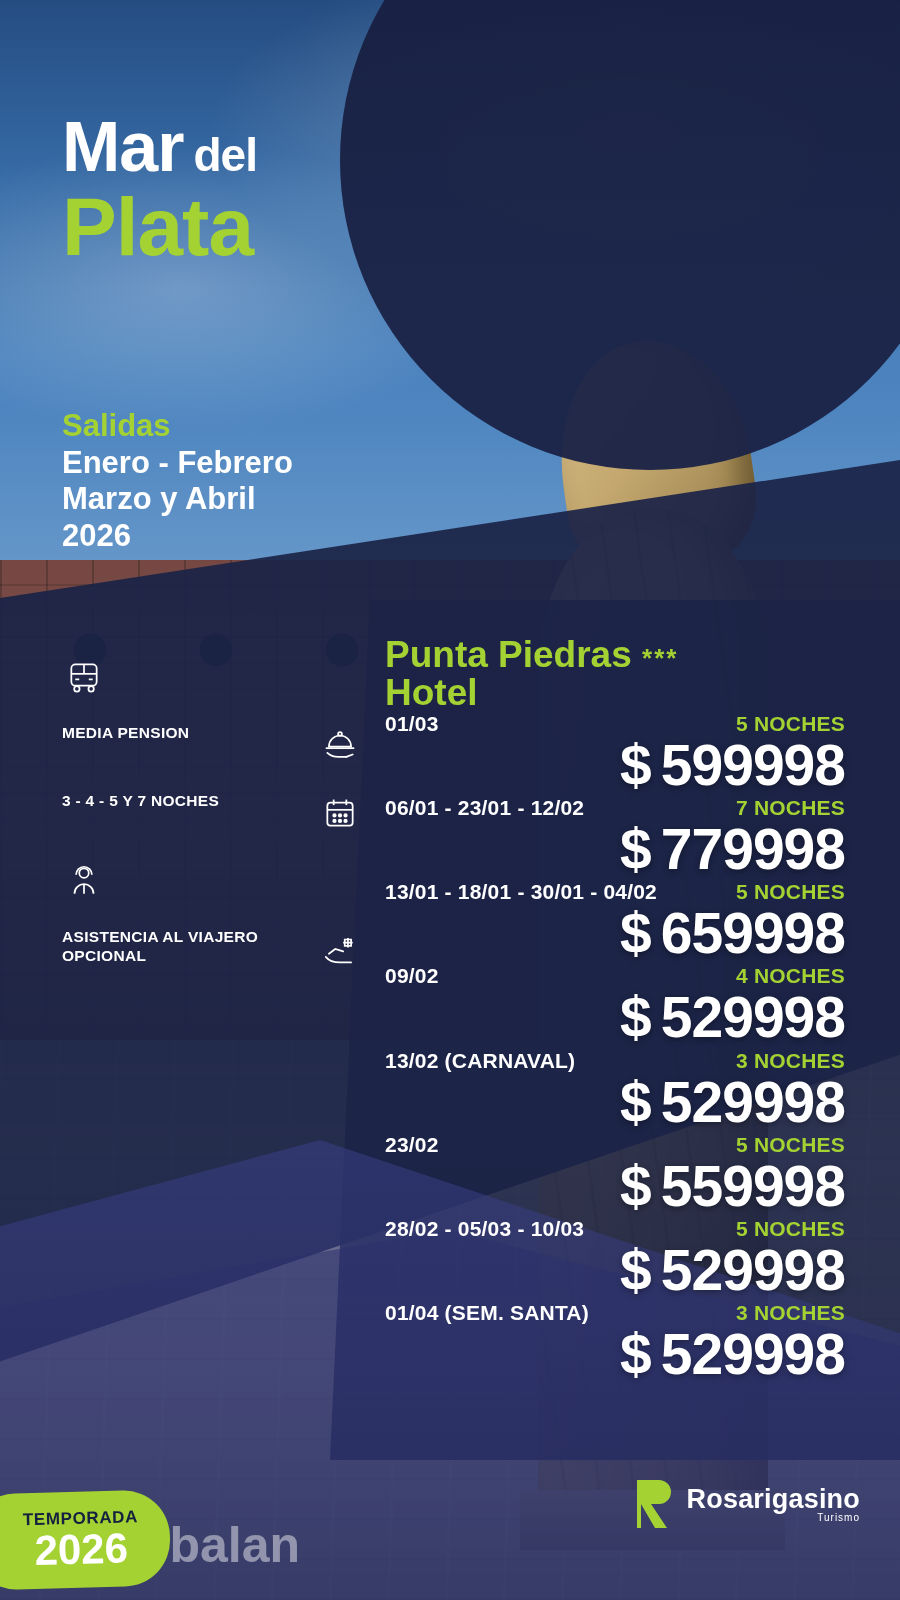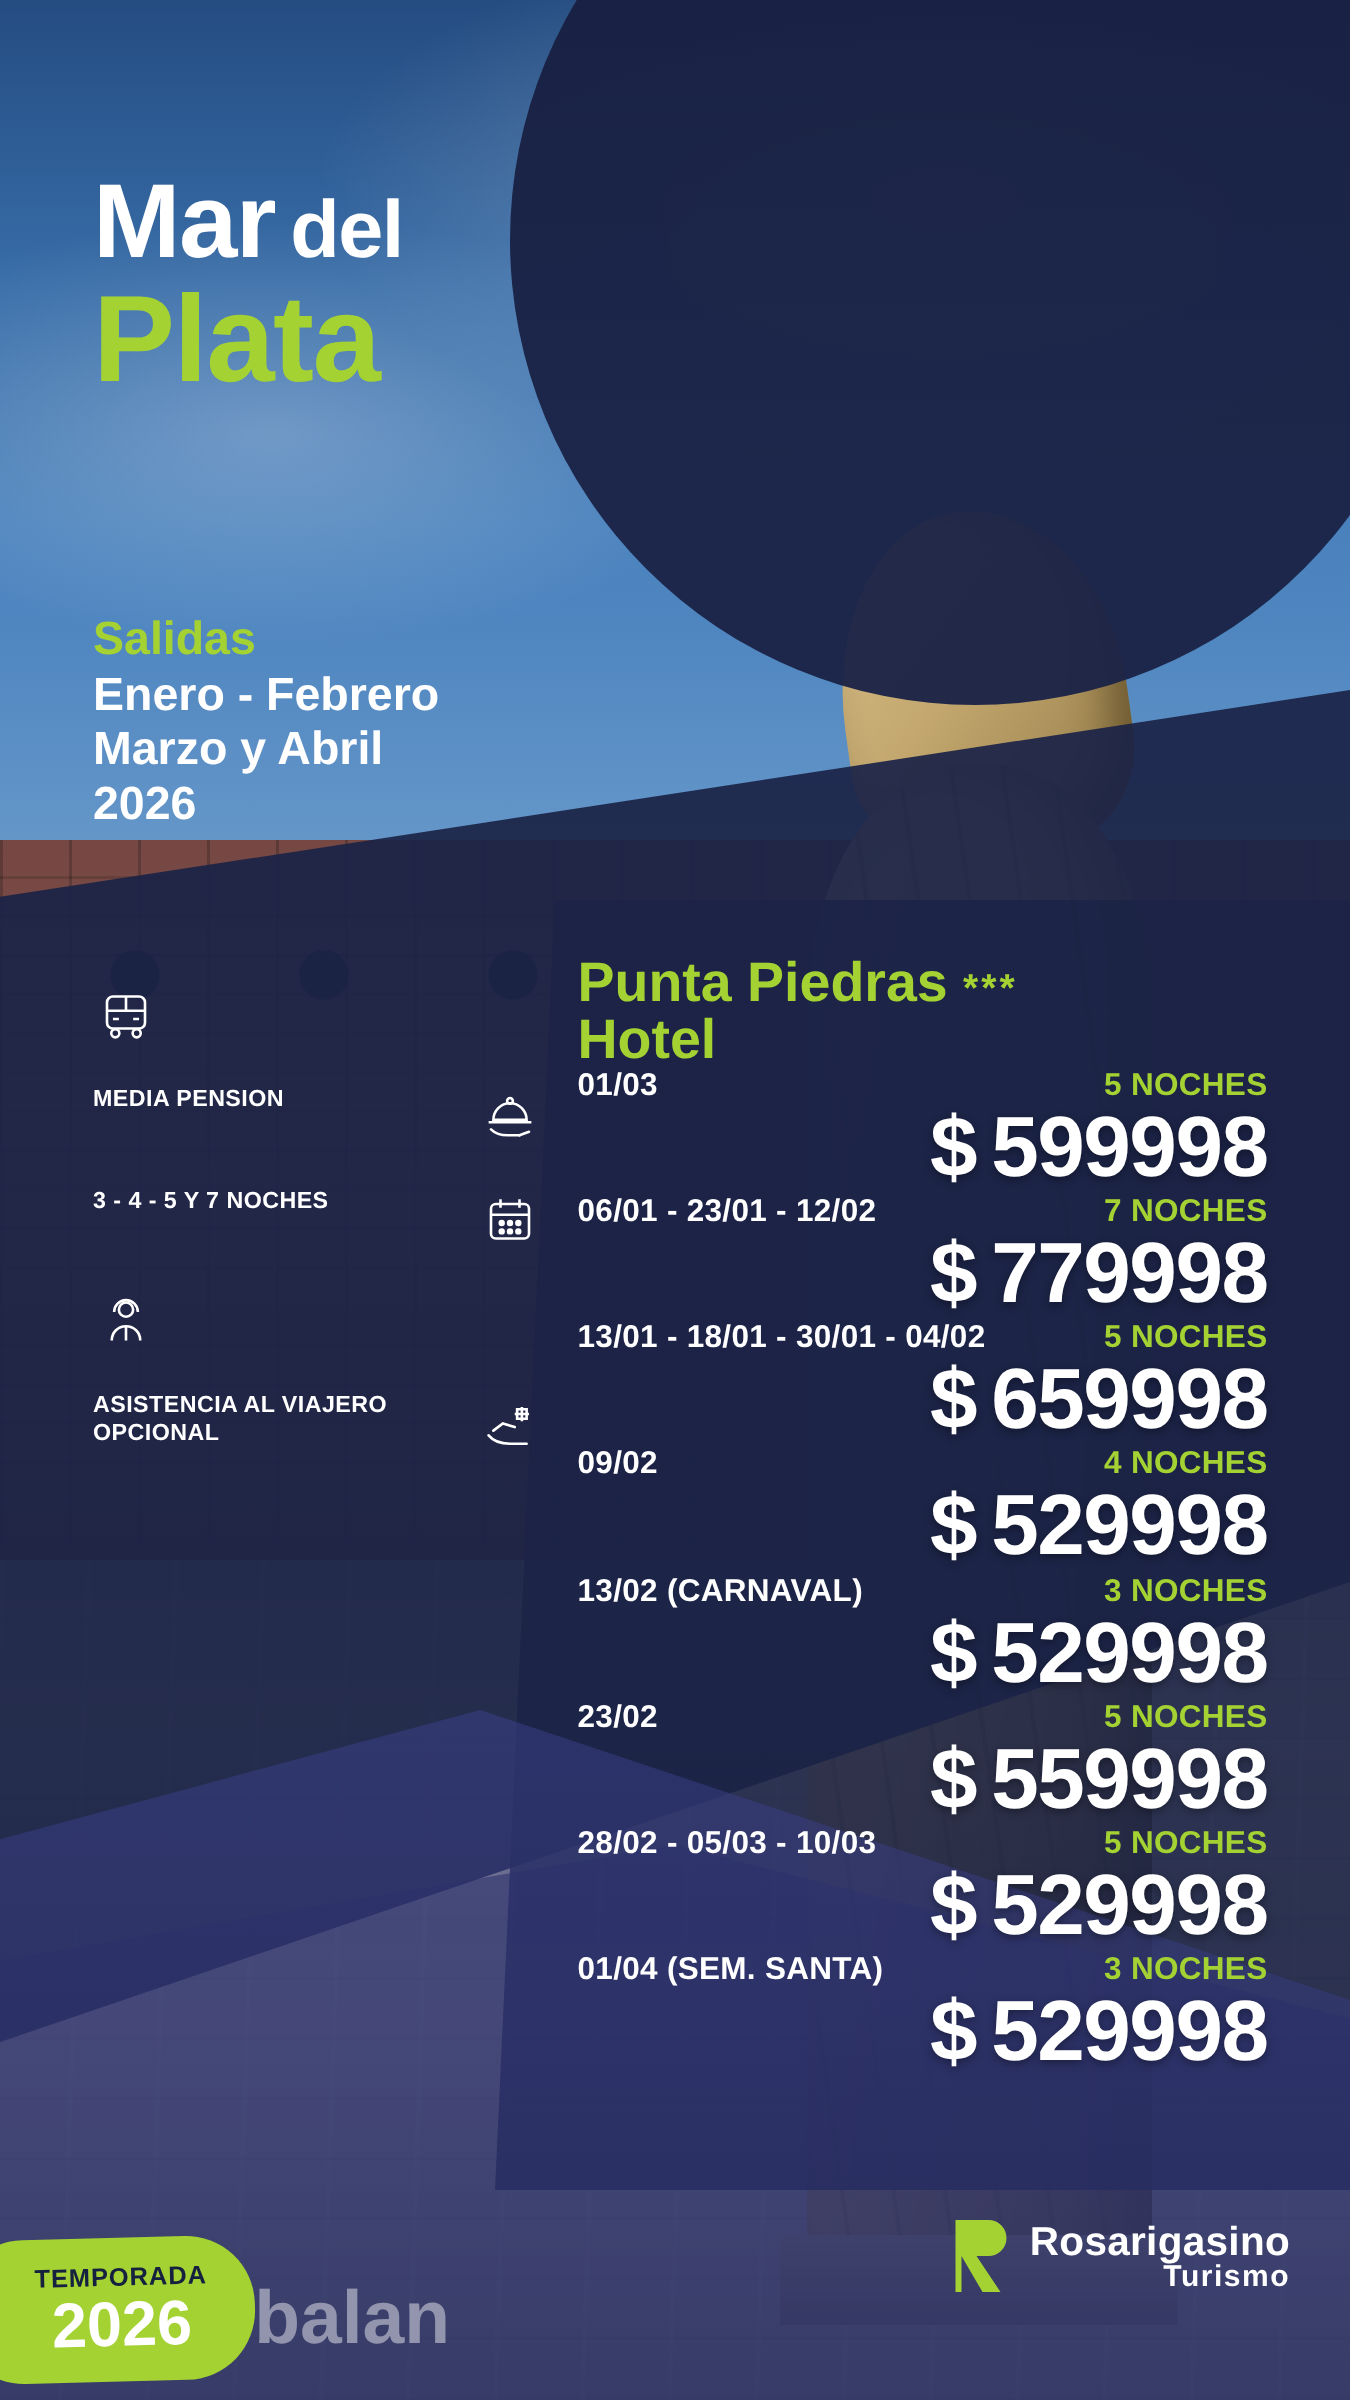--- a/index.html
+++ b/index.html
@@ -123,21 +123,21 @@
   }
 
   
   .content{ position:absolute; inset:0; }
 
   .title-block{ position:absolute; left:62px; top:112px; }
   .title-line1{
     font-size:70px; font-weight:bold; color:#ffffff; letter-spacing:-1px; line-height:1;
   }
   .title-line1 .del{
-    font-size:54px; font-weight:bold; color:#ffffff; margin-left:10px;
+    font-size:46px; font-weight:bold; color:#ffffff; margin-left:10px;
   }
   .title-line2{
     font-size:82px; font-weight:bold; color:#a4d233; letter-spacing:-1px; line-height:1.05; margin-top:2px;
   }
 
   .departures{ position:absolute; left:62px; top:408px; line-height:1.18; }
   .dep-head{ font-size:31px; font-weight:bold; color:#a4d233; }
   .dep-line{ font-size:31px; font-weight:bold; color:#ffffff; }
 
   
@@ -197,21 +197,21 @@
   .logo{
     position:absolute; right:40px; bottom:70px;
     display:flex; align-items:center; gap:10px;
   }
   .logo-mark{
     width:46px; height:52px; position:relative;
   }
   .logo-mark svg{ width:46px; height:52px; }
   .logo-text{ line-height:1; }
   .logo-name{ color:#ffffff; font-size:27px; font-weight:bold; letter-spacing:.2px; }
-  .logo-sub{ color:#ffffff; font-size:20px; font-weight:bold; text-align:right; letter-spacing:1px; }
+  .logo-sub{ color:#ffffff; font-size:10px; font-weight:normal; text-align:right; letter-spacing:1px; }
 </style>
 </head>
 <body>
 
 <div id="poster">
 
   <div class="bg-sky"></div>
   <div class="bg-building"></div>
   <div class="bg-windows"></div>
   <div class="bg-arcade"></div>

